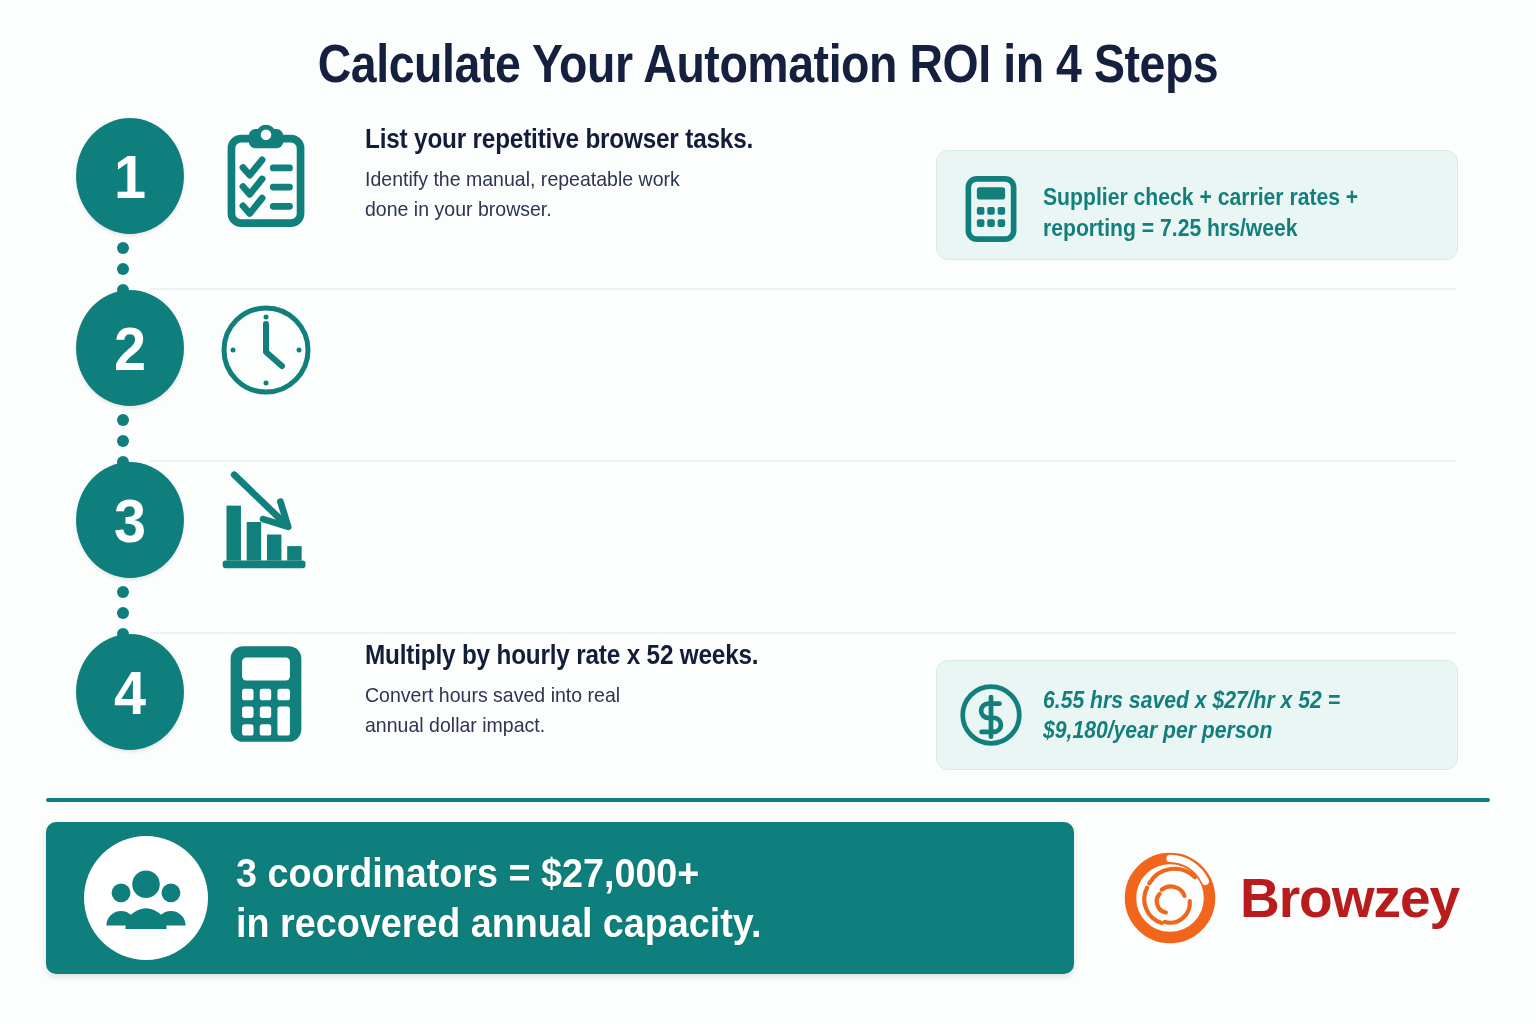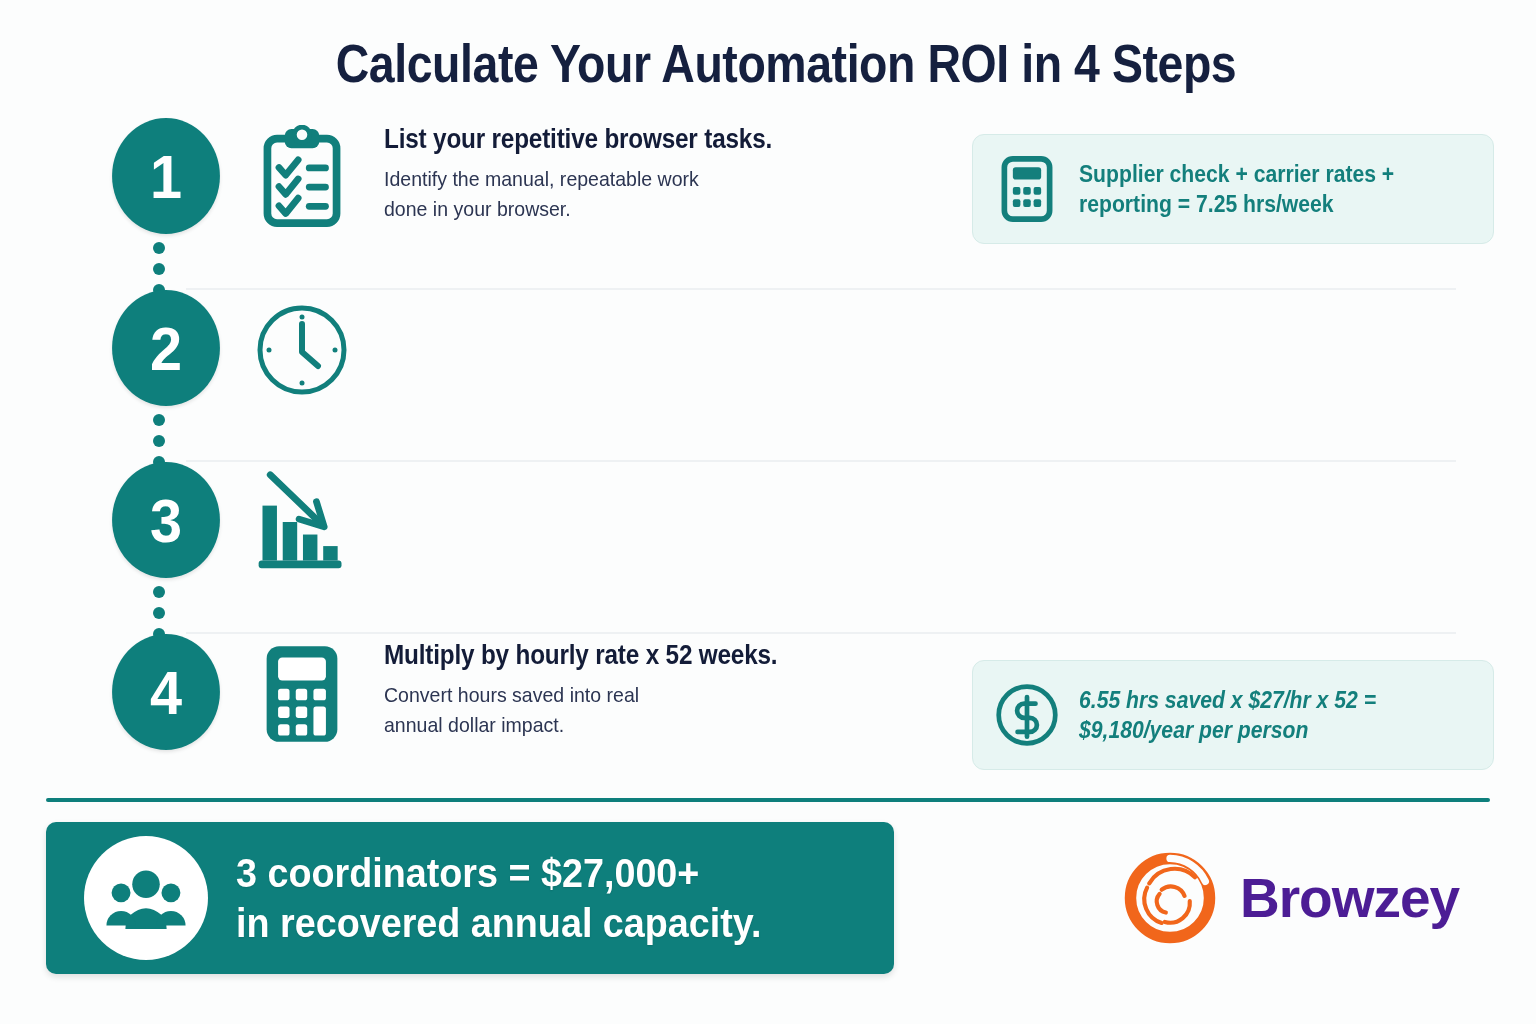--- a/index.html
+++ b/index.html
@@ -2,21 +2,21 @@
 <html><head>
 <meta charset="utf-8">
 <style>
   * { margin:0; padding:0; box-sizing:border-box; }
   html, body {
     width:1536px; height:1024px;
     background:#fcfdfd;
     font-family:"Liberation Sans", sans-serif;
     overflow:hidden;
   }
-  .page { position:relative; width:1536px; height:1024px;padding-left:36px; }
+  .page { position:relative; width:1536px; height:1024px; }
 
   
   .title {
     text-align:center;
     font-size:54px;
     font-weight:bold;
     color:#15203f;
     letter-spacing:-0.5px;
     padding-top:32px;
     transform:scaleX(0.86);
@@ -59,21 +59,21 @@
     display:flex; flex-direction:column; align-items:center; gap:9px;
   }
   .connector i { display:block; width:12px; height:12px; border-radius:50%; background:#0e7f7c; }
 
   .step-icon {
     flex:0 0 120px;
     height:120px;
     margin-left:18px;
     display:flex; align-items:center; justify-content:center;
   }
-  .step-text { flex:1 1 auto; margin-left:22px; padding-top:6px; max-width:520px; }
+  .step-text { flex:1 1 auto; margin-left:39px; padding-top:6px; max-width:520px; }
   .step-head {
     font-size:27px; font-weight:bold; color:#131c38;
     transform:scaleX(0.9); transform-origin:left center;
     white-space:nowrap; letter-spacing:-0.2px;
     margin-bottom:9px;
   }
   .step-body {
     font-size:21px; color:#2c3552; line-height:1.45;
     transform:scaleX(0.93); transform-origin:left center;
     width:560px;
@@ -101,21 +101,21 @@
 
   
   .rule {
     position:absolute;
     left:46px; top:798px; width:1444px; height:4px;
     background:#0e7f7c; border-radius:2px;
   }
   .banner {
     position:absolute;
     left:46px; top:822px;
-    width:848px; height:152px;
+    width:1028px; height:152px;
     background:#0e7f7c;
     border-radius:10px;
     display:flex; align-items:center;
     padding-left:38px;
     box-shadow:0 3px 6px rgba(0,0,0,0.12);
   }
   .banner-circle {
     flex:0 0 124px; height:124px; border-radius:50%;
     background:#ffffff;
     display:flex; align-items:center; justify-content:center;
@@ -130,21 +130,21 @@
   }
 
   .logo {
     position:absolute;
     left:1118px; top:846px;
     display:flex; align-items:center;
   }
   .logo-mark { width:104px; height:104px; }
   .logo-text {
     margin-left:18px;
-    font-size:55px; font-weight:bold; color:#4c1d95;
+    font-size:55px; font-weight:bold; color:#b91c1c;
     letter-spacing:-1px;
   }
 </style>
 </head>
 <body>
 
 <div class="page">
 
   <div class="title">Calculate Your Automation ROI in 4 Steps</div>
 
@@ -173,21 +173,21 @@
           <rect x="54" y="81" width="24" height="7" rx="3.5" fill="#117f7c"></rect>
         </svg>
       </div>
       <div class="step-text">
         <div class="step-head">List your repetitive browser tasks.</div>
         <div class="step-body">
           <div>Identify the manual, repeatable work</div>
           <div>done in your browser.</div>
         </div>
       </div>
-      <div class="callout" style="top:16px;">
+      <div class="callout" style="top:32px;align-items:flex-end;">
         <div class="callout-icon">
           <svg viewBox="0 0 60 70" width="58" height="66">
             <rect x="6" y="3" width="48" height="64" rx="9" fill="none" stroke="#137f7c" stroke-width="6"></rect>
             <rect x="15" y="12" width="30" height="13" rx="3" fill="#137f7c"></rect>
             <rect x="15" y="33" width="8" height="8" rx="2" fill="#137f7c"></rect>
             <rect x="26" y="33" width="8" height="8" rx="2" fill="#137f7c"></rect>
             <rect x="37" y="33" width="8" height="8" rx="2" fill="#137f7c"></rect>
             <rect x="15" y="46" width="8" height="8" rx="2" fill="#137f7c"></rect>
             <rect x="26" y="46" width="8" height="8" rx="2" fill="#137f7c"></rect>
             <rect x="37" y="46" width="8" height="8" rx="2" fill="#137f7c"></rect>

